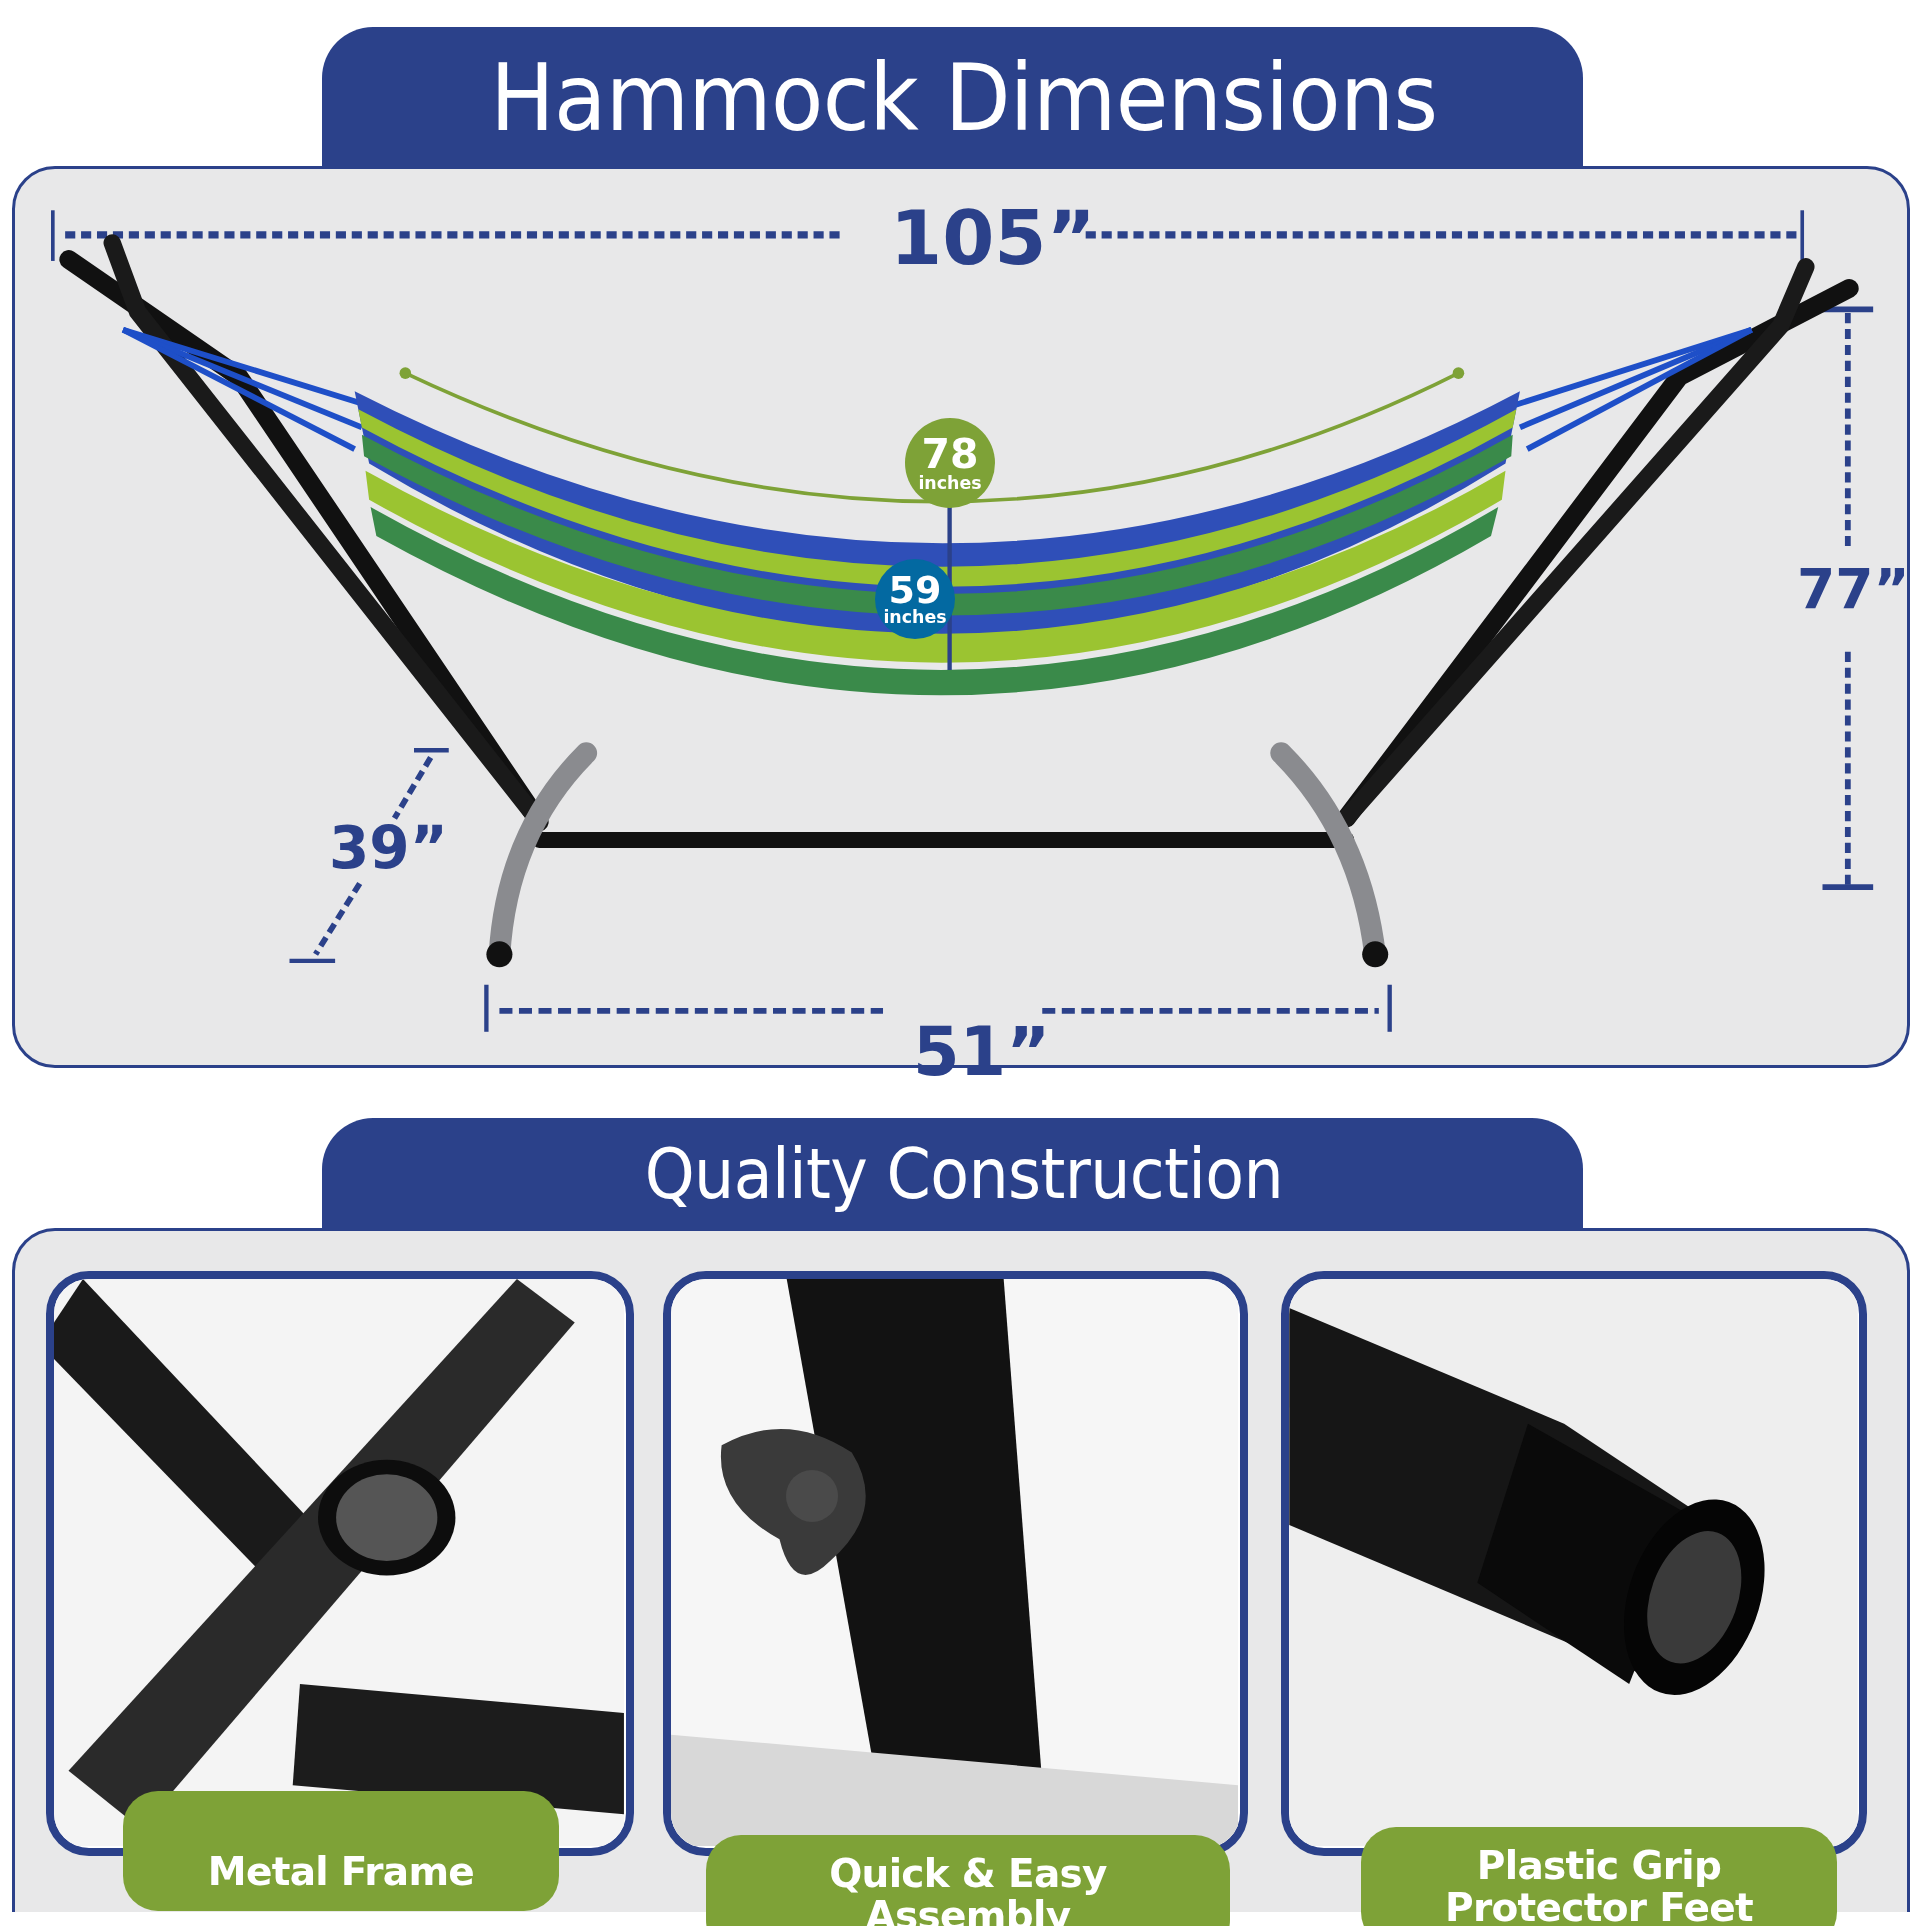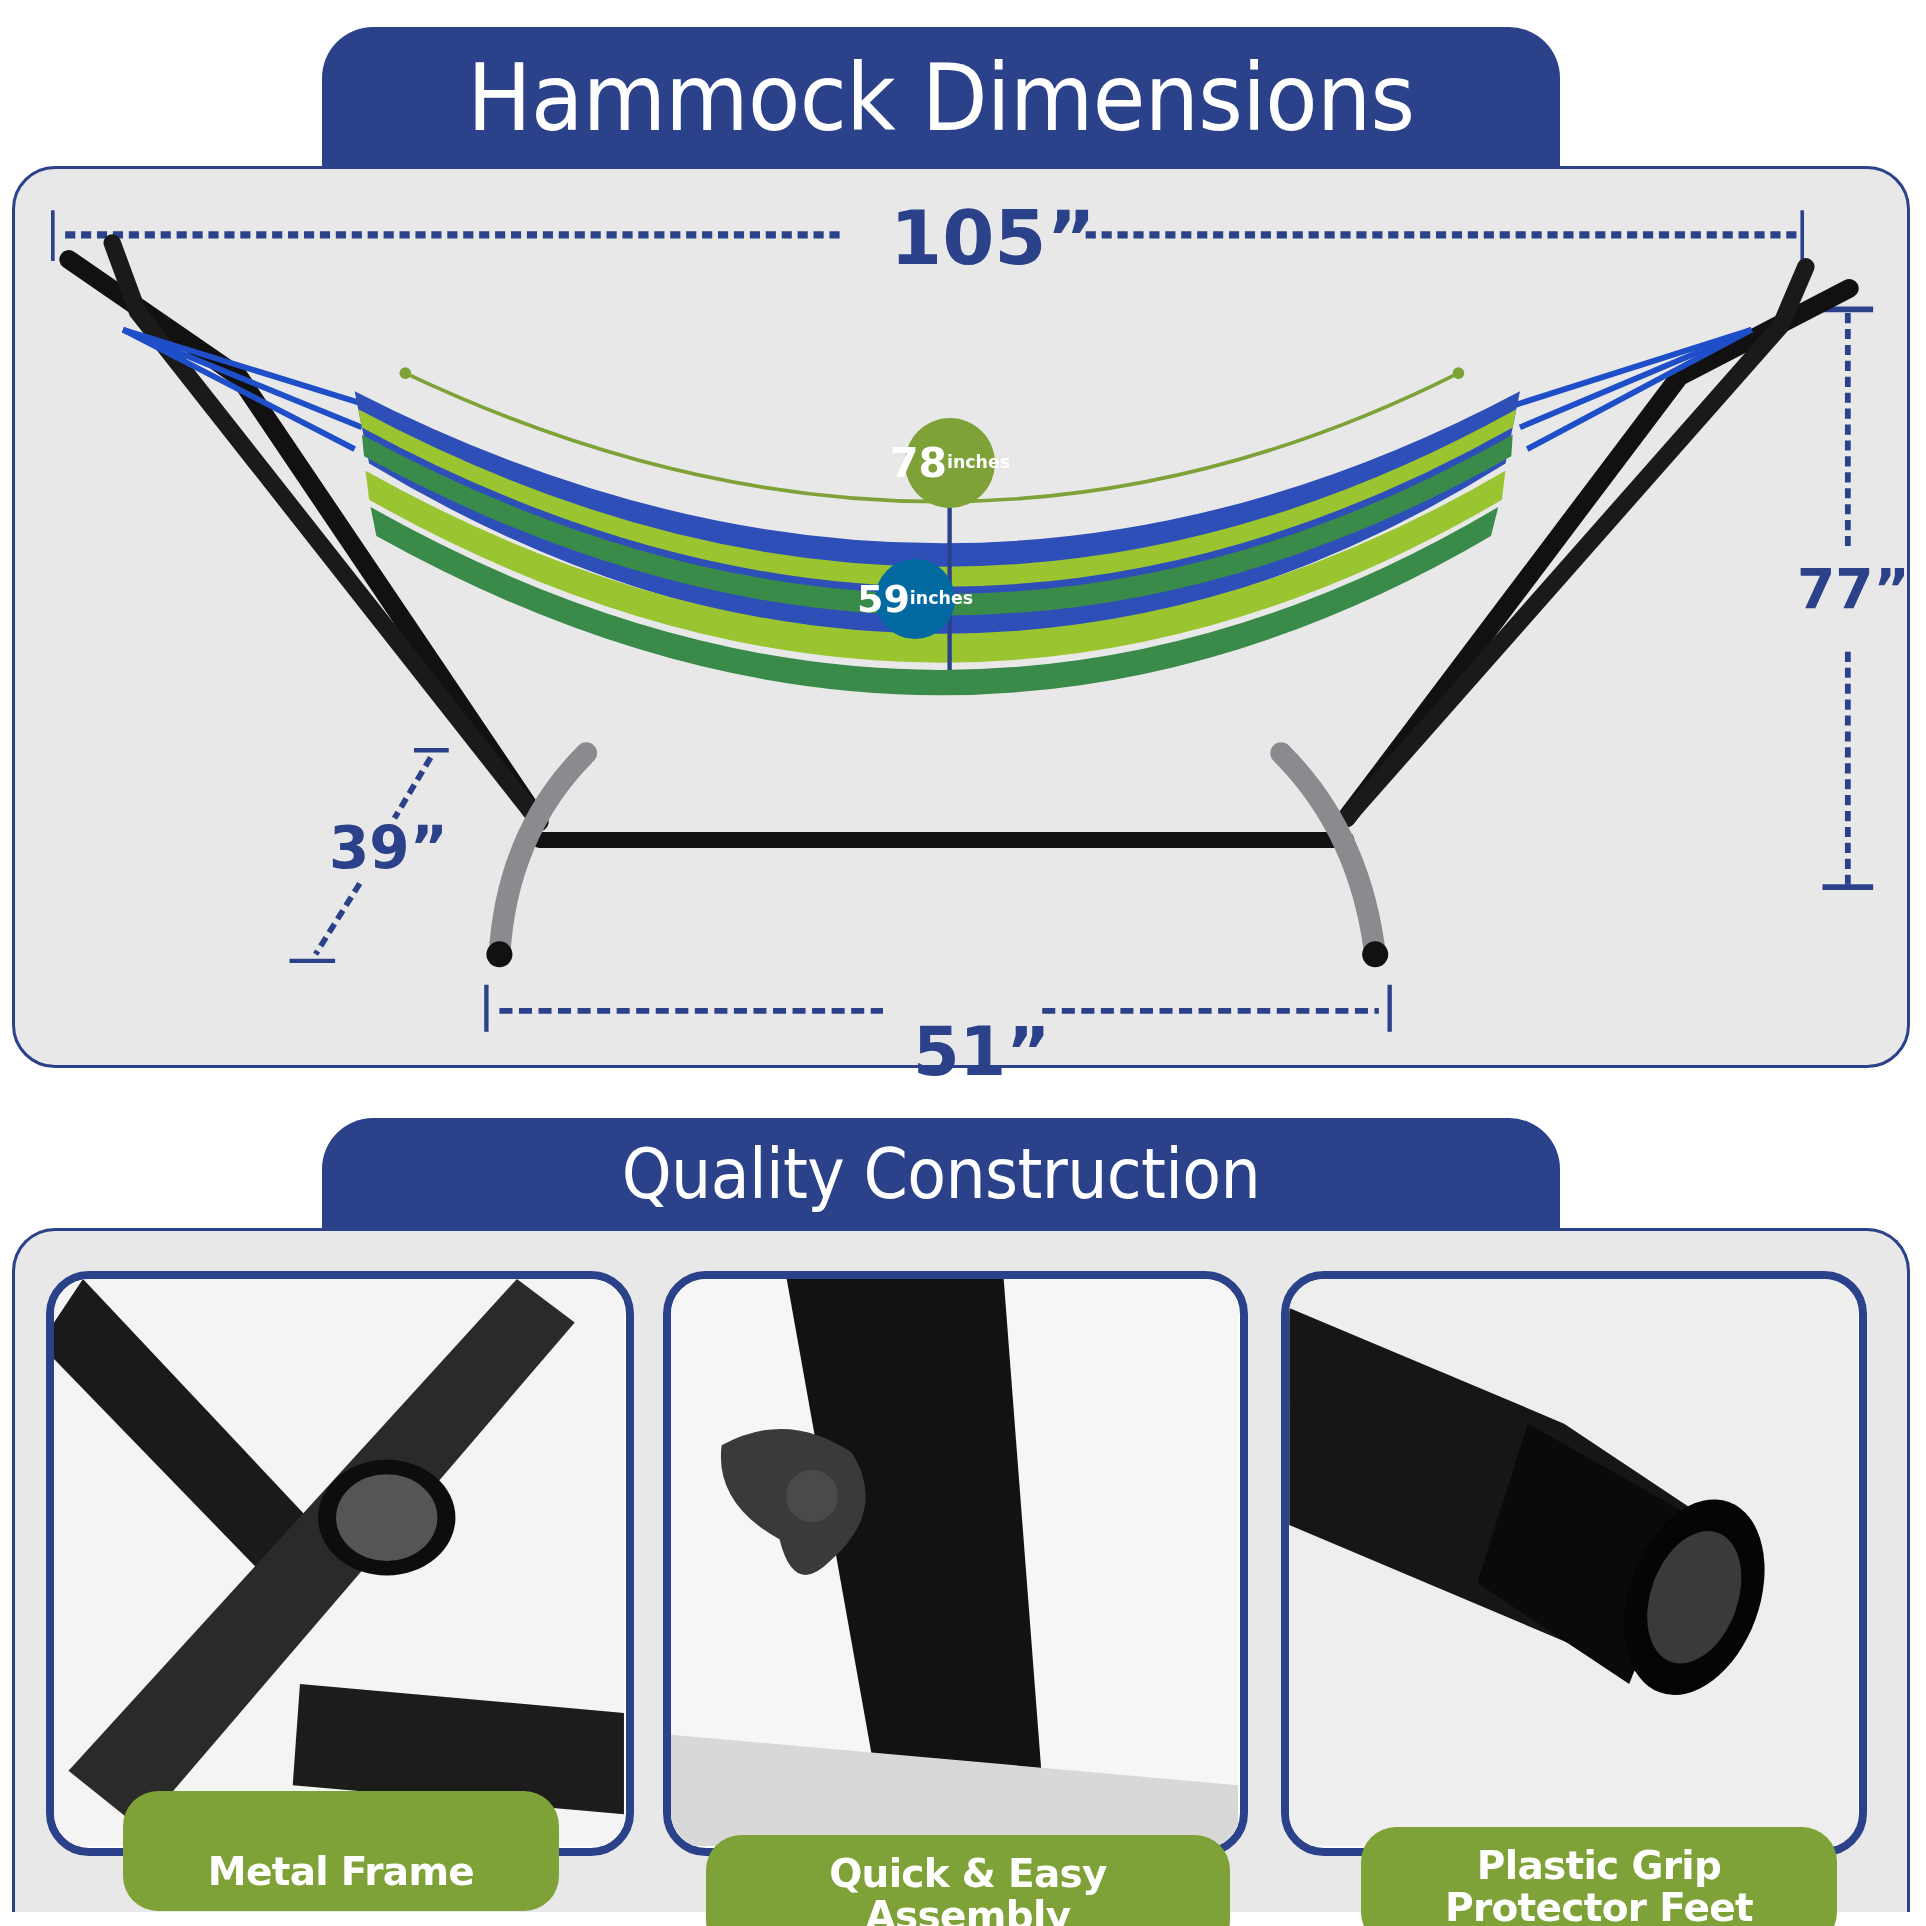--- a/index.html
+++ b/index.html
@@ -1,29 +1,29 @@
 <!DOCTYPE html>
 <html style="font-size:11.6px"><head>
 <meta charset="utf-8">
 <style>
   html,body{margin:0;padding:0;background:#ffffff;}
   body{width:1926px;height:1926px;position:relative;overflow:hidden;font-family:"DejaVu Sans","Liberation Sans",sans-serif;}
-  .tab{position:absolute;left:322px;width:1238px;background:#2b418a;border-radius:51px 51px 0 0;display:flex;align-items:center;justify-content:center;color:#fff;z-index:2;}
+  .tab{position:absolute;left:322px;width:1238px;background:#2b418a;border-radius:51px 51px 0 0;display:flex;align-items:center;justify-content:center;color:#fff;z-index:2;padding-left:23px;}
   .tab::before,.tab::after{content:"";position:absolute;bottom:0;width:43px;height:43px;background:transparent;}
   .tab-top{top:27px;height:141px;}
   .tab-bot{top:1118px;height:112px;}
   .tab-title{font-size:93px;font-weight:500;letter-spacing:-0.7px;transform:scaleX(0.92);}
   .tab-bot .tab-title{font-size:69px;}
   .panel{position:absolute;left:12.3px;width:1898px;background:#e8e8e9;border:3.6px solid #2b418a;border-radius:43px;box-sizing:border-box;}
   .panel-top{top:166px;height:902px;}
   .panel-bot{top:1228px;height:684px;border-bottom:none;border-radius:43px 43px 0 0;}
   .dim{position:absolute;color:#2b418a;font-weight:bold;font-family:"DejaVu Sans",sans-serif;}
   .frame{position:absolute;top:1271px;height:585px;border:8.7px solid #2b418a;border-radius:43px;box-sizing:border-box;background:#fff;overflow:hidden;}
   .pill{position:absolute;top:1791px;height:120px;background:#7ea237;border-radius:35px;color:#fff;font-weight:bold;font-size:39px;line-height:42px;display:flex;align-items:center;justify-content:center;text-align:center;z-index:3;font-family:"DejaVu Sans",sans-serif;letter-spacing:-0.7px;}
-  .circle{position:absolute;border-radius:50%;color:#fff;display:flex;flex-direction:row;align-items:center;justify-content:center;font-weight:bold;z-index:3;}
+  .circle{position:absolute;border-radius:50%;color:#fff;display:flex;flex-direction:column;align-items:center;justify-content:center;font-weight:bold;z-index:3;}
   .circle .num{font-size:41px;line-height:41px;}
   .circle .unit{font-size:17.4px;line-height:17.4px;}
 </style>
 </head>
 <body>
 
 <div class="panel panel-top"></div>
 <div class="tab tab-top">
   <span class="tab-title">Hammock Dimensions</span>
 </div>

